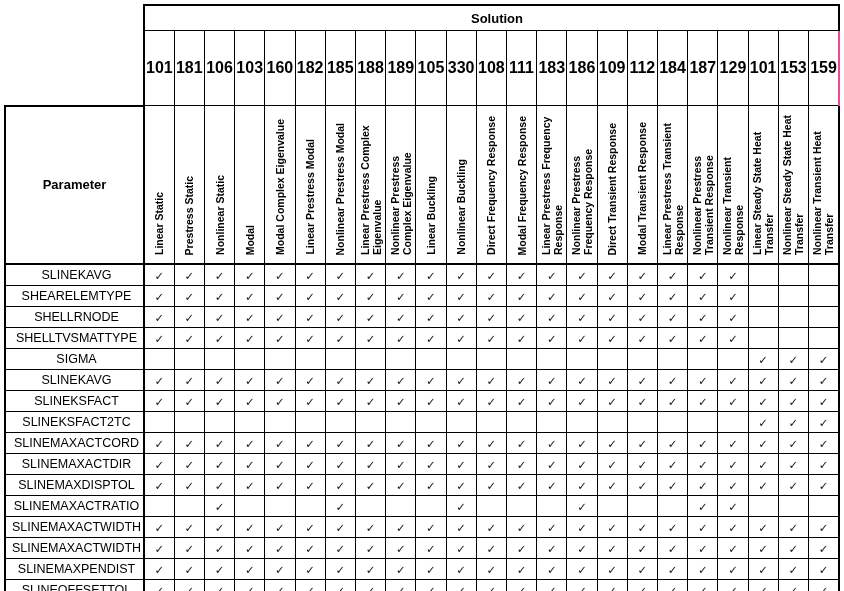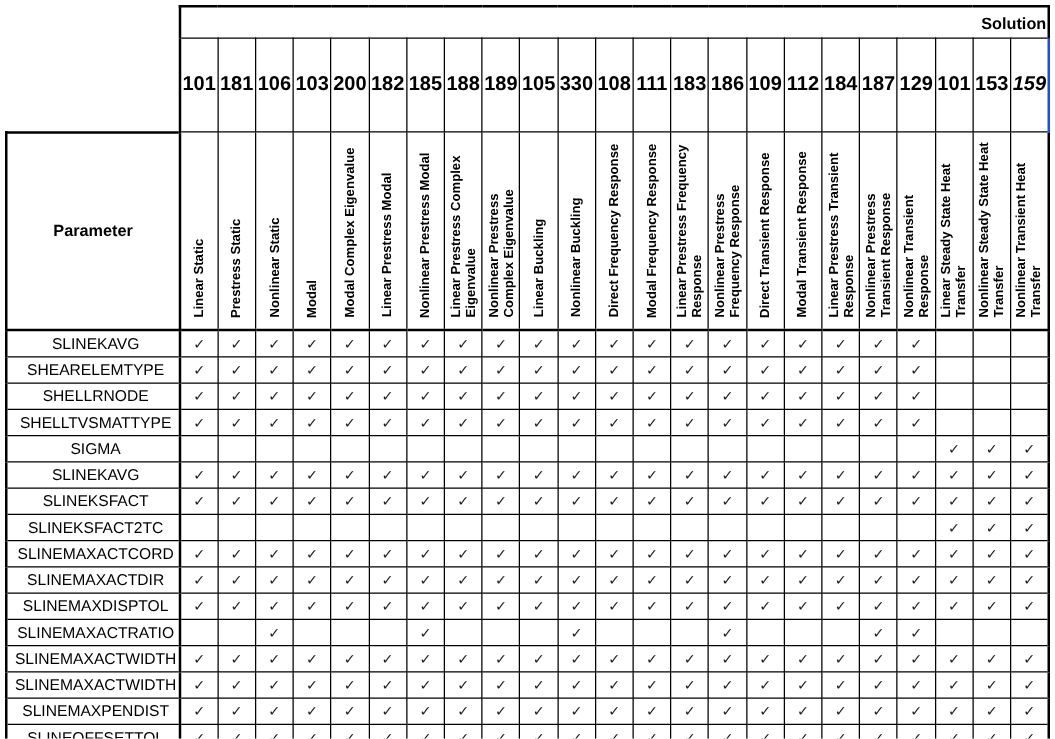--- a/index.html
+++ b/index.html
@@ -27,36 +27,36 @@
   
   td.spacer { border: none; background: #fff; }
 
   
   th.solution-th {
     border: 2px solid #000;
     border-bottom: 1px solid #000;
     height: 22px;
     font-size: 13px;
     font-weight: bold;
-    text-align: right;
+    text-align: center;
     vertical-align: middle;
     padding-left: 12px;
   }
 
   
   tr.codes th {
     border: 1px solid #000;
     height: 72px;
     font-size: 16px;
     font-weight: bold;
     text-align: center;
     vertical-align: middle;
   }
   tr.codes th:first-of-type { border-left: 2px solid #000; }
-  tr.codes th:last-of-type  { border-right: 2px solid #1d4ed8; font-style: italic; }
+  tr.codes th:last-of-type  { border-right: 2px solid #ec4899; }
 
   
   th.param-th {
     border: 2px solid #000;
     font-size: 13px;
     font-weight: bold;
     text-align: center;
     vertical-align: middle;
   }
   th.vlabel {
@@ -138,21 +138,21 @@
     <thead>
         <tr class="titles">
           <td class="spacer" rowspan="2"></td>
           <th class="solution-th" colspan="23">Solution</th>
         </tr>
         <tr class="codes">
           <th class="code-th">101</th>
           <th class="code-th">181</th>
           <th class="code-th">106</th>
           <th class="code-th">103</th>
-          <th class="code-th">200</th>
+          <th class="code-th">160</th>
           <th class="code-th">182</th>
           <th class="code-th">185</th>
           <th class="code-th">188</th>
           <th class="code-th">189</th>
           <th class="code-th">105</th>
           <th class="code-th">330</th>
           <th class="code-th">108</th>
           <th class="code-th">111</th>
           <th class="code-th">183</th>
           <th class="code-th">186</th>

